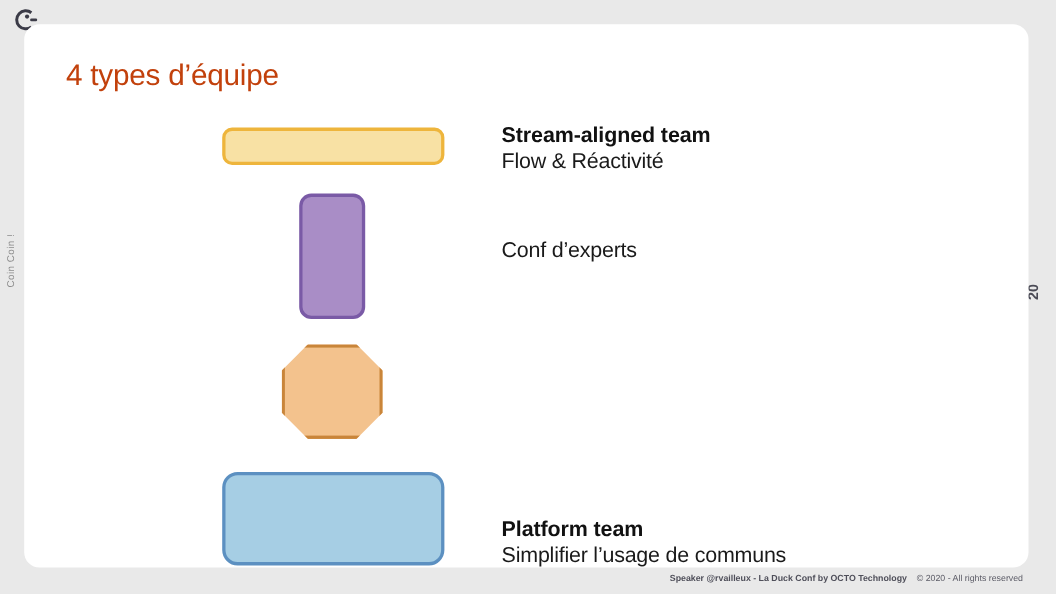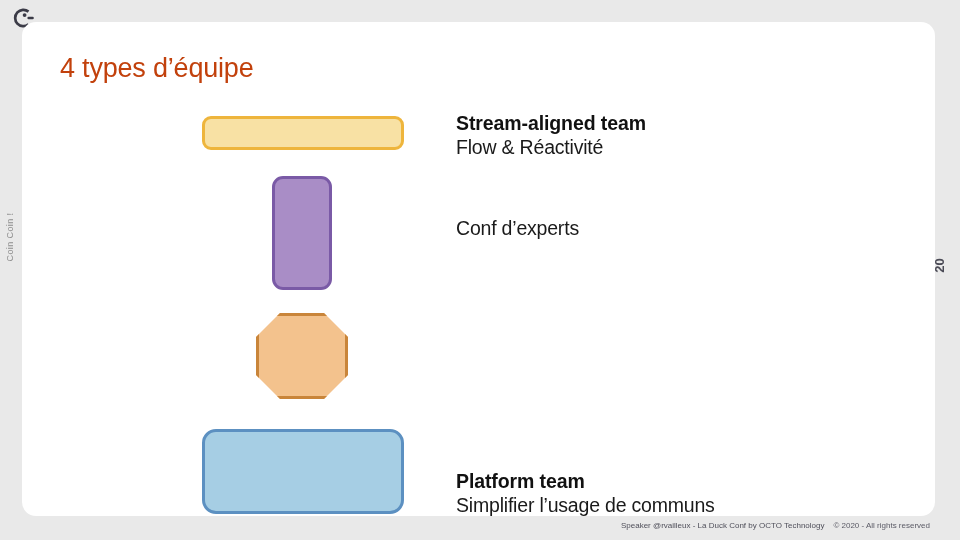--- a/index.html
+++ b/index.html
@@ -157,21 +157,21 @@
   #footer {
     position: absolute;
     left: 0;
     right: 30px;
     top: 521px;
     text-align: right;
     font-size: 8px;
     color: #4f4f5a;
     white-space: nowrap;
   }
-  #footer .f-strong { font-weight: 400; }
+  #footer .f-strong { font-weight: 700; }
   #footer .f-light  { font-weight: 400; color: #5b5b66; }
 </style>
 </head>
 <body>
 
 <div id="slide">
 
   <div id="logo">
     <svg width="28" height="28" viewBox="0 0 28 28" aria-hidden="true">
       <path d="M20.5 7.6 A8.2 8.2 0 1 0 20.5 20.4" fill="none" stroke="#3b3b47" stroke-width="2.7" stroke-linecap="butt"></path>

